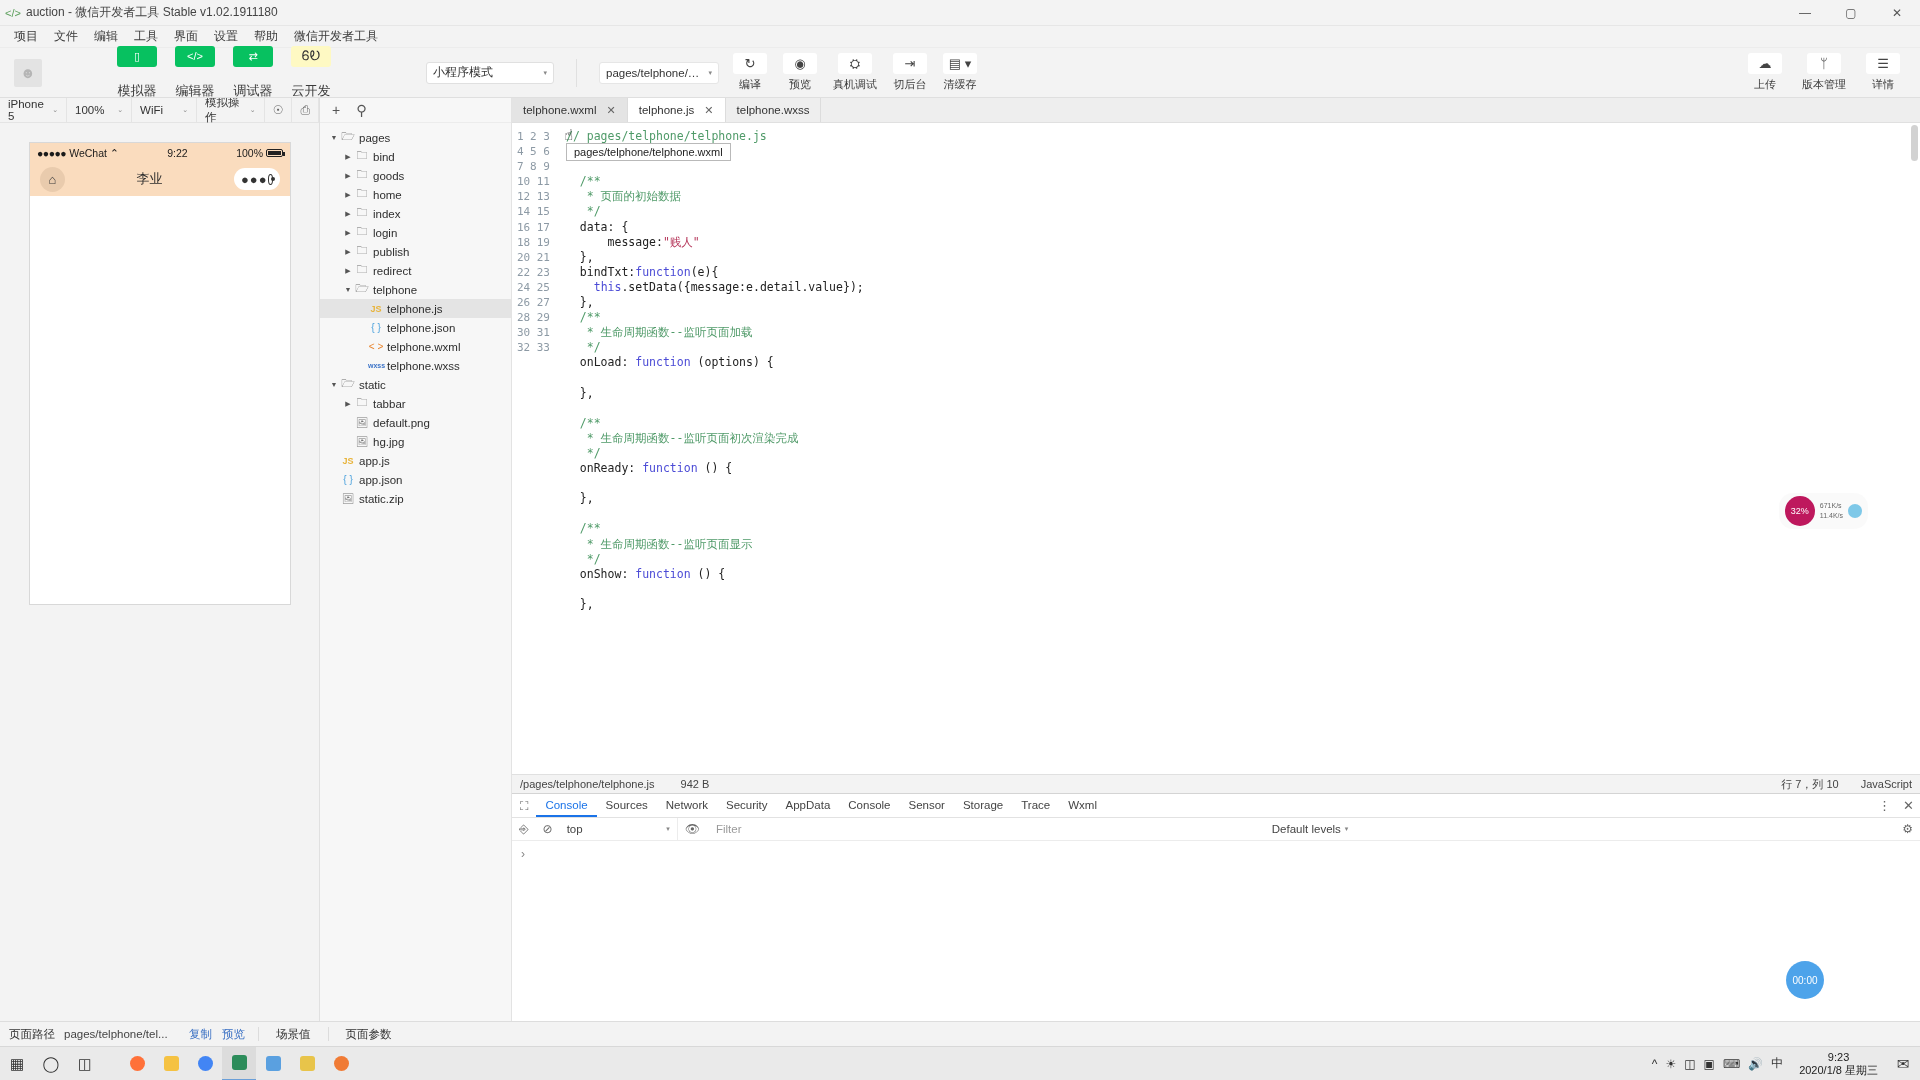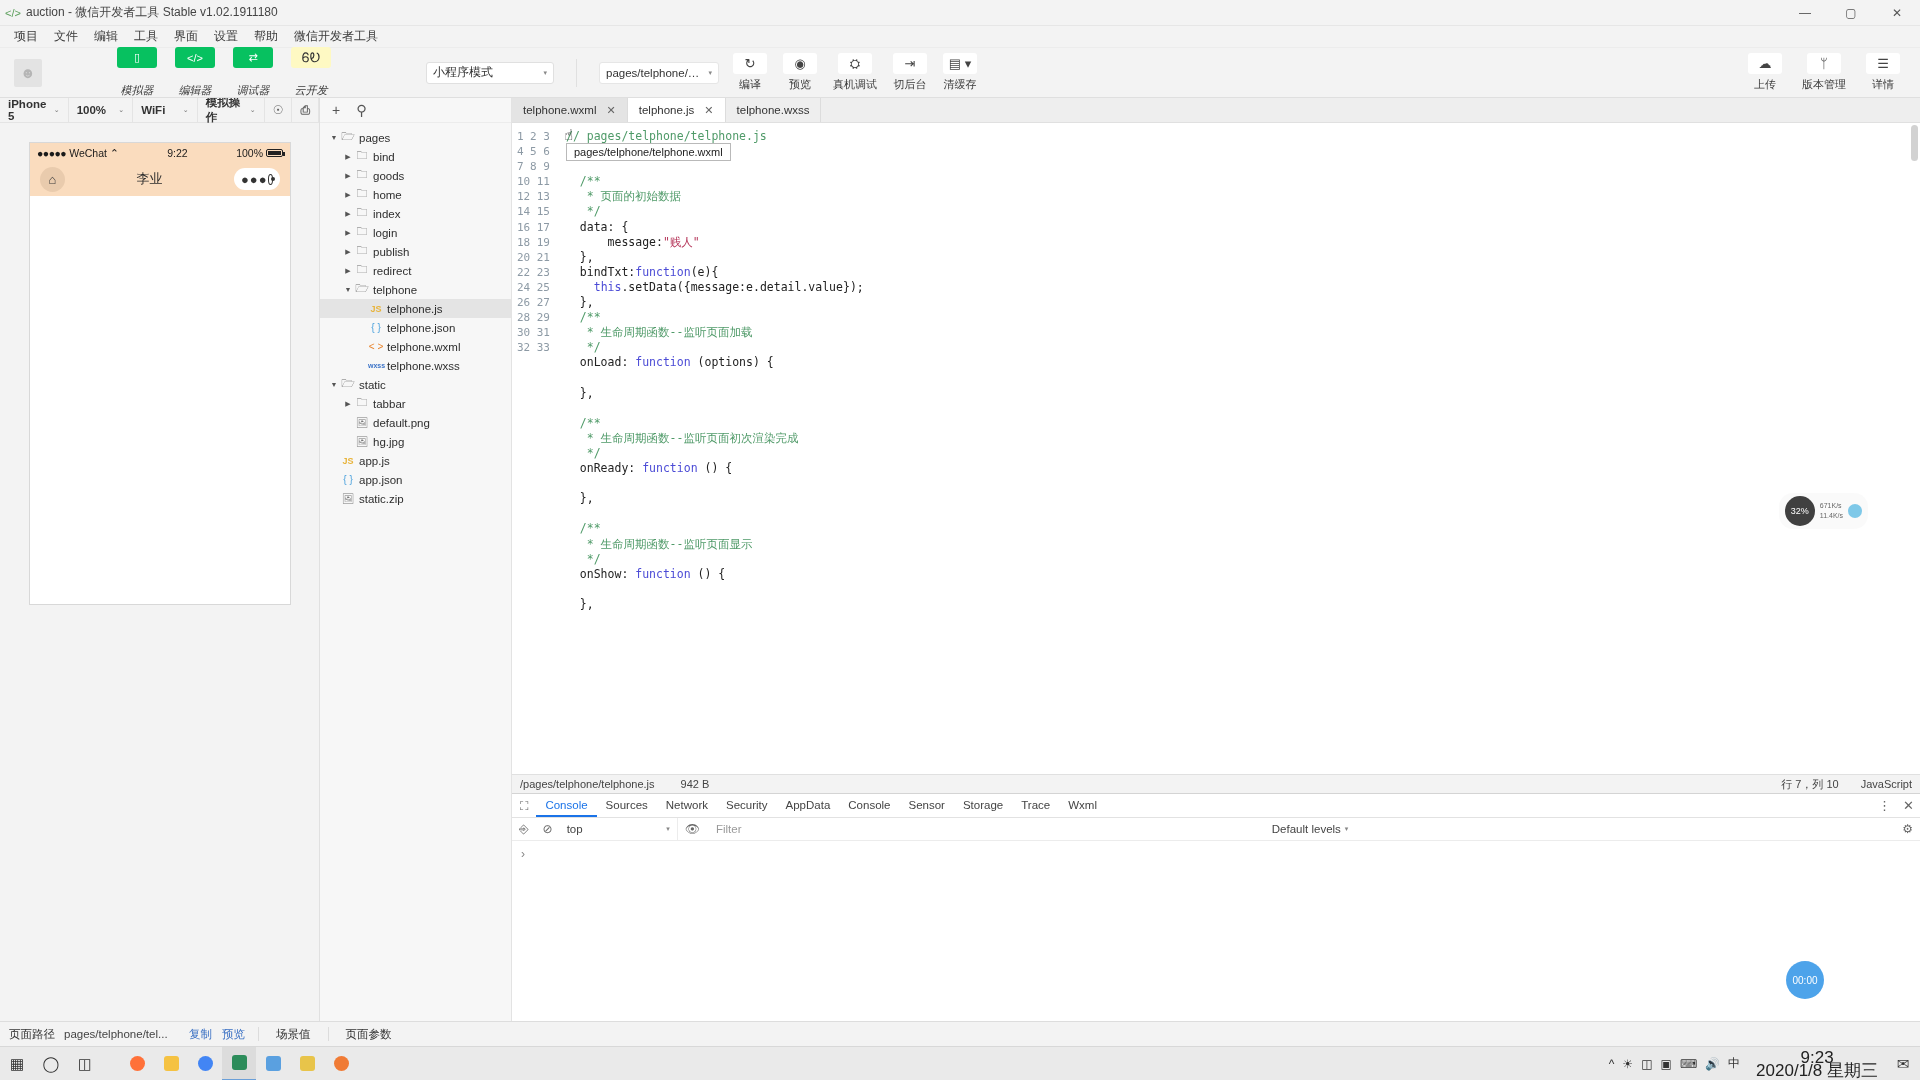--- a/index.html
+++ b/index.html
@@ -33,21 +33,21 @@
              flex:none; position:relative; border-bottom:1px solid #dfdfdf; }
   .avatar { width:28px; height:28px; background:#e3e3e3; border-radius:2px;
             margin-left:14px; display:flex; align-items:center; justify-content:center;
             color:#b5b5b5; font-size:15px; }
   .tool-group { display:flex; align-items:center; gap:12px; }
   .tbtn { width:46px; display:flex; flex-direction:column; align-items:center; cursor:default; }
   .tbtn .glyph { width:40px; height:21px; display:flex; align-items:center; justify-content:center;
                  border-radius:3px; font-size:11px; }
   .tbtn .glyph.green { background:#07c160; color:#fff; }
   .tbtn .glyph.white { background:#fef9c3; color:#333; font-size:13px; }
-  .tbtn .lbl { font-size:11px; color:#3b3b3b; margin-top:15px; white-space:nowrap;font-style:italic; }
+  .tbtn .lbl { font-size:13px; color:#3b3b3b; margin-top:15px; white-space:nowrap; }
 
   .mode-select {
     width:128px; height:22px; background:#fff; border:1px solid #e0e0e0; border-radius:3px;
     display:flex; align-items:center; justify-content:space-between; padding:0 6px;
     font-size:12px; color:#333;
   }
   .divider-v { width:1px; height:28px; background:#e0e0e0; }
   .path-select {
     height:22px; background:#fff; border:1px solid #e6e6e6; border-radius:3px;
     display:flex; align-items:center; gap:6px; padding:0 6px; font-size:11.5px; color:#333;
@@ -62,21 +62,21 @@
 
   
   .body { flex:1; display:flex; min-height:0; }
 
   
   .sim-col { width:320px; flex:none; background:#f3f3f3; display:flex; flex-direction:column;
              border-right:1px solid #e0e0e0; }
   .sim-toolbar { height:25px; display:flex; align-items:center; font-size:11.5px;
                  border-bottom:1px solid #e4e4e4; color:#333; }
   .sim-toolbar .seg { display:flex; align-items:center; gap:6px; padding:0 8px; height:100%;
-                      border-right:1px solid #e4e4e4;font-weight:bold; }
+                      border-right:1px solid #e4e4e4; }
   .sim-toolbar .seg.icon { padding:0 8px; color:#666; font-size:12px; }
   .sim-area { flex:1; position:relative; }
   .phone {
     position:absolute; left:29px; top:19px; width:262px; height:463px;
     background:#fff; border:1px solid #d8d8d8;
     display:flex; flex-direction:column; overflow:hidden;
   }
   .phone-status { height:19px; background:#fadcbe; display:flex; align-items:center;
                   padding:0 7px; font-size:10.5px; color:#1a1a1a; }
   .phone-status .dots { letter-spacing:-0.5px; }
@@ -136,21 +136,21 @@
   .code .cm { color:#4f9a68; }
   .code .kw { color:#4b4bd6; }
   .code .str { color:#b5365a; }
   .tooltip { position:absolute; left:54px; top:20px; background:#fff; border:1px solid #b9b9b9;
              padding:2px 7px; font-size:11px; color:#222; z-index:5; }
   .cursor-hand { position:absolute; left:52px; top:3px; font-size:15px; color:#111; z-index:6; }
   .ed-scroll { position:absolute; right:1px; top:0; width:9px; height:100%; }
   .ed-scroll i { position:absolute; top:2px; right:1px; width:7px; height:36px; background:#d2d2d2; border-radius:4px; display:block;}
   .perf-widget { position:absolute; right:52px; top:370px; display:flex; align-items:center;
                  gap:5px; background:rgba(245,245,245,0.55); padding:3px 6px; border-radius:14px; }
-  .perf-ring { width:30px; height:30px; border-radius:50%; background:#404040; color:#fff;
+  .perf-ring { width:30px; height:30px; border-radius:50%; background:#be185d; color:#fff;
                display:flex; align-items:center; justify-content:center; font-size:9px; }
   .perf-nums { font-size:7px; color:#666; line-height:10px; }
   .perf-dot { width:14px; height:14px; border-radius:50%; background:#7ec8e8; }
 
   .ed-status { height:19px; flex:none; background:#f3f3f3; border-top:1px solid #e0e0e0;
                display:flex; align-items:center; font-size:11px; color:#444; padding:0 8px; }
   .ed-status .sp { flex:1; }
   .ed-status .it { margin-right:26px; }
   .ed-status .r { margin-left:22px; }
 
@@ -187,21 +187,21 @@
   .pagebar .sep { width:1px; height:14px; background:#dcdcdc; margin:0 8px; }
 
   
   .taskbar { height:34px; flex:none; background:#eaeaea; display:flex; align-items:center;
              border-top:1px solid #d8d8d8; }
   .tb-item { width:34px; height:34px; display:flex; align-items:center; justify-content:center;
              font-size:15px; color:#333; }
   .tb-item.active { border-bottom:2px solid #6a9fd8; background:#dcdcdc; }
   .tb-grow { flex:1; }
   .tray { display:flex; align-items:center; gap:8px; padding:0 8px; font-size:12px; color:#333; }
-  .clock { font-size:17px; line-height:13px; text-align:center; padding:0 8px; color:#222; }
+  .clock { font-size:11px; line-height:13px; text-align:center; padding:0 8px; color:#222; }
   .sq { width:15px; height:15px; border-radius:3px; display:inline-block; }
 </style>
 </head>
 <body>
 
 <div class="app">
 
   <div class="titlebar">
     <span class="tb-icon">&lt;/&gt;</span>
     <span class="tb-title">auction - 微信开发者工具 Stable v1.02.1911180</span>

